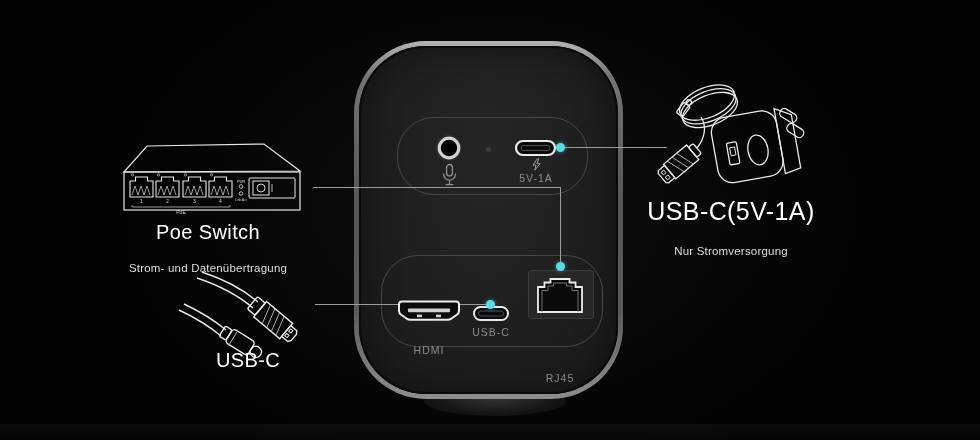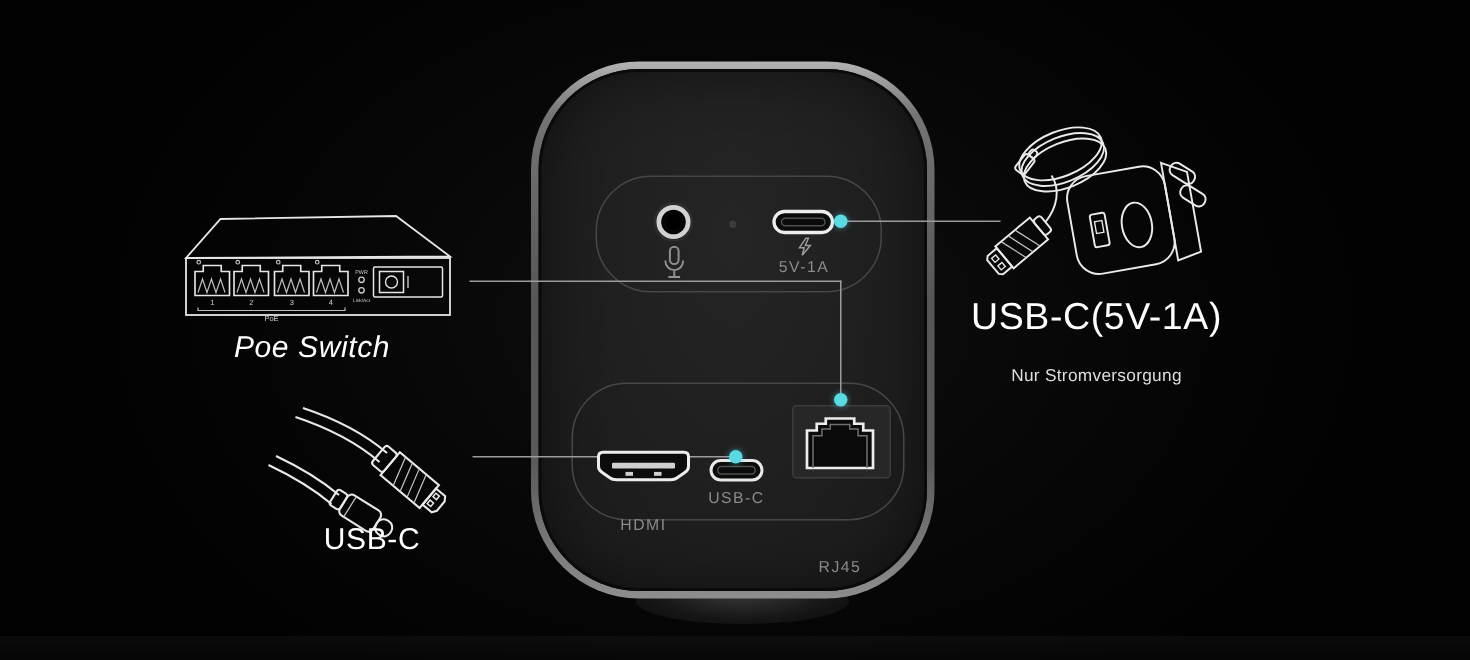--- a/index.html
+++ b/index.html
@@ -211,22 +211,23 @@
 
       <g transform="rotate(32 140 36)">
         <rect x="131" y="31" width="18" height="9" rx="4"></rect>
       </g>
       <g transform="rotate(32 147 51)">
         <rect x="138" y="46" width="18" height="9" rx="4"></rect>
       </g>
     </g>
   </svg>
 
-  <div class="callout" style="left:108px;top:221px;width:200px;font-style:italic;">
+  <div class="callout" style="left:108px;top:221px;width:200px;">
     <div class="title">Poe Switch</div>
+    <div class="subtitle">Strom- und Datenübertragung</div>
   </div>
   <div class="callout" style="left:148px;top:349px;width:200px;">
     <div class="title">USB-C</div>
   </div>
   <div class="callout callout-adapter" style="left:631px;top:198px;width:200px;">
     <div class="title">USB-C(5V-1A)</div>
     <div class="subtitle">Nur Stromversorgung</div>
   </div>
 
 </div>

